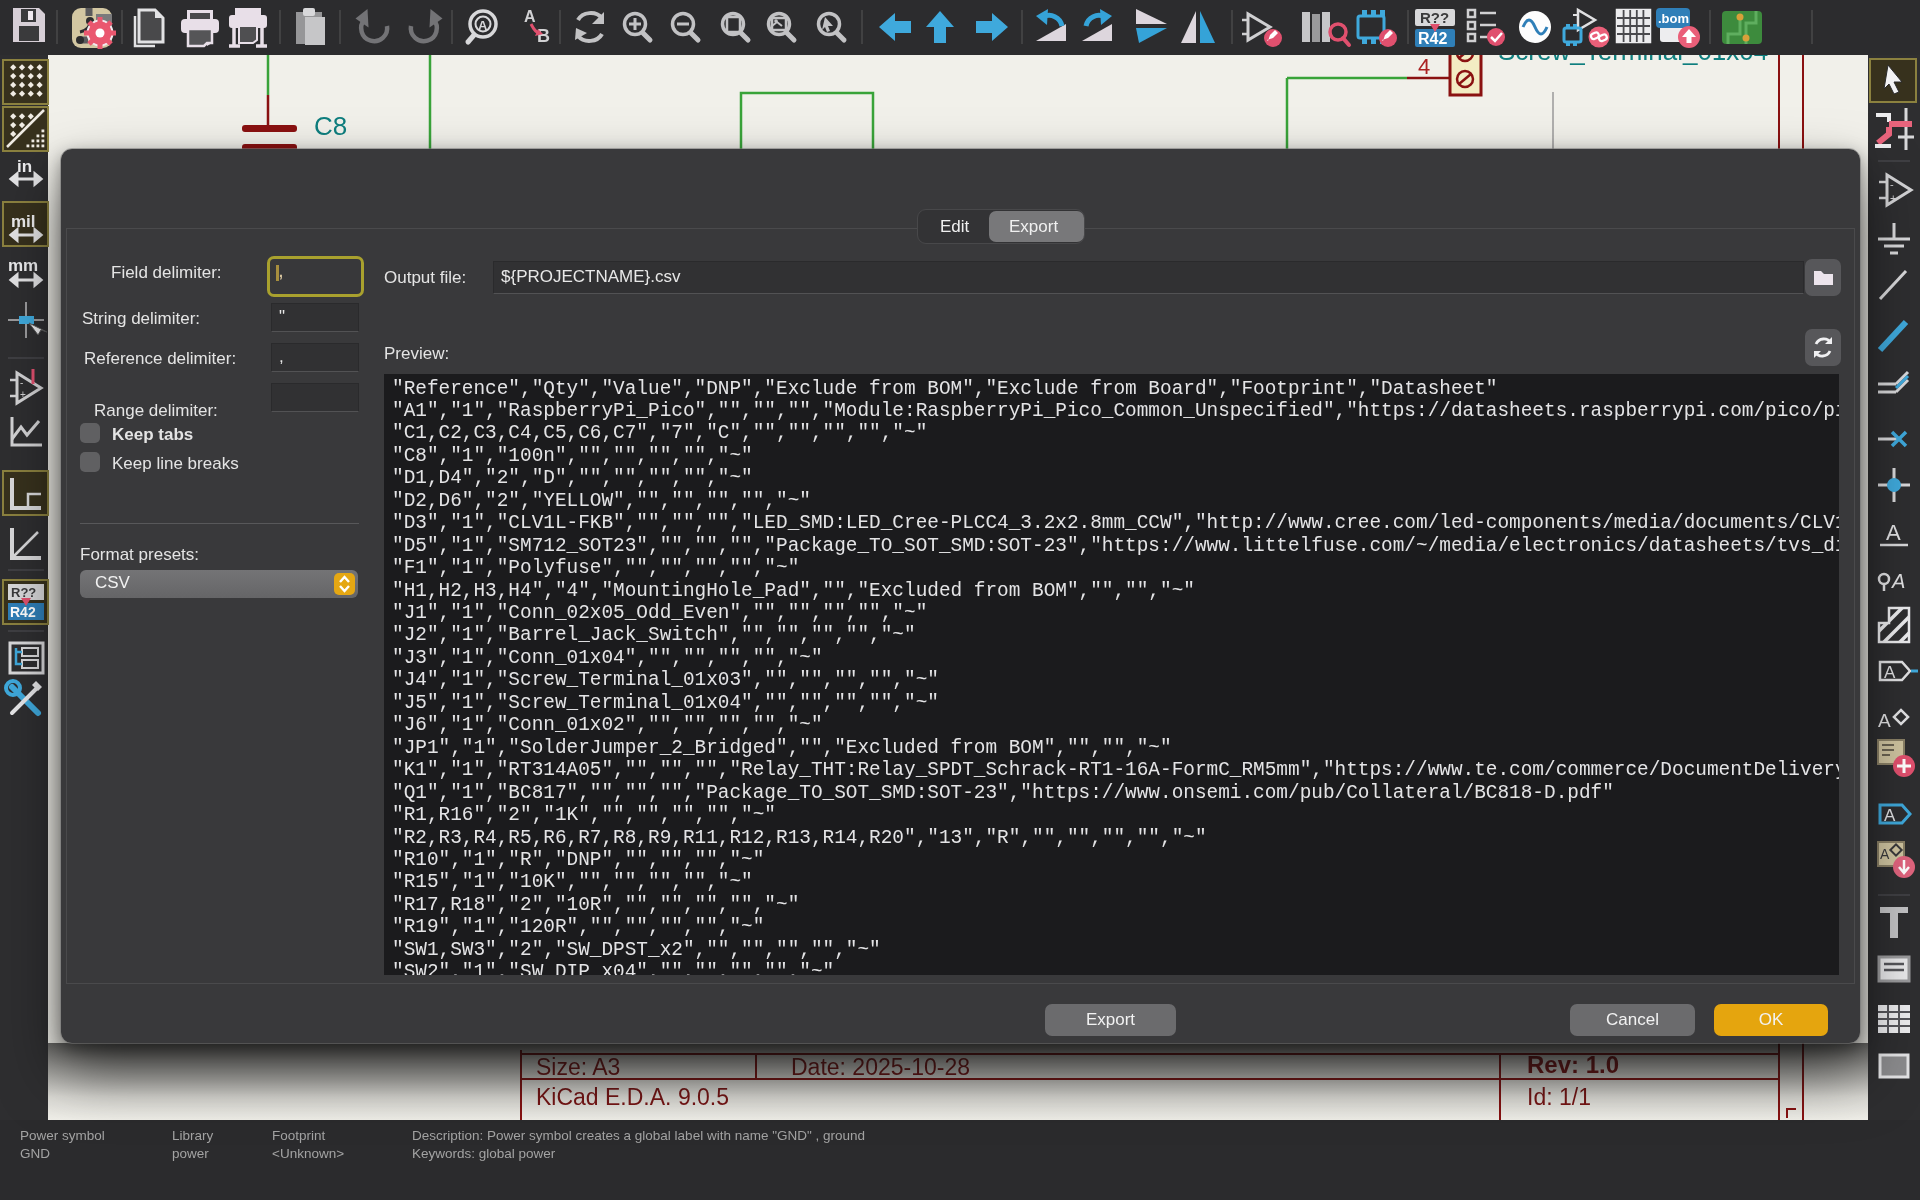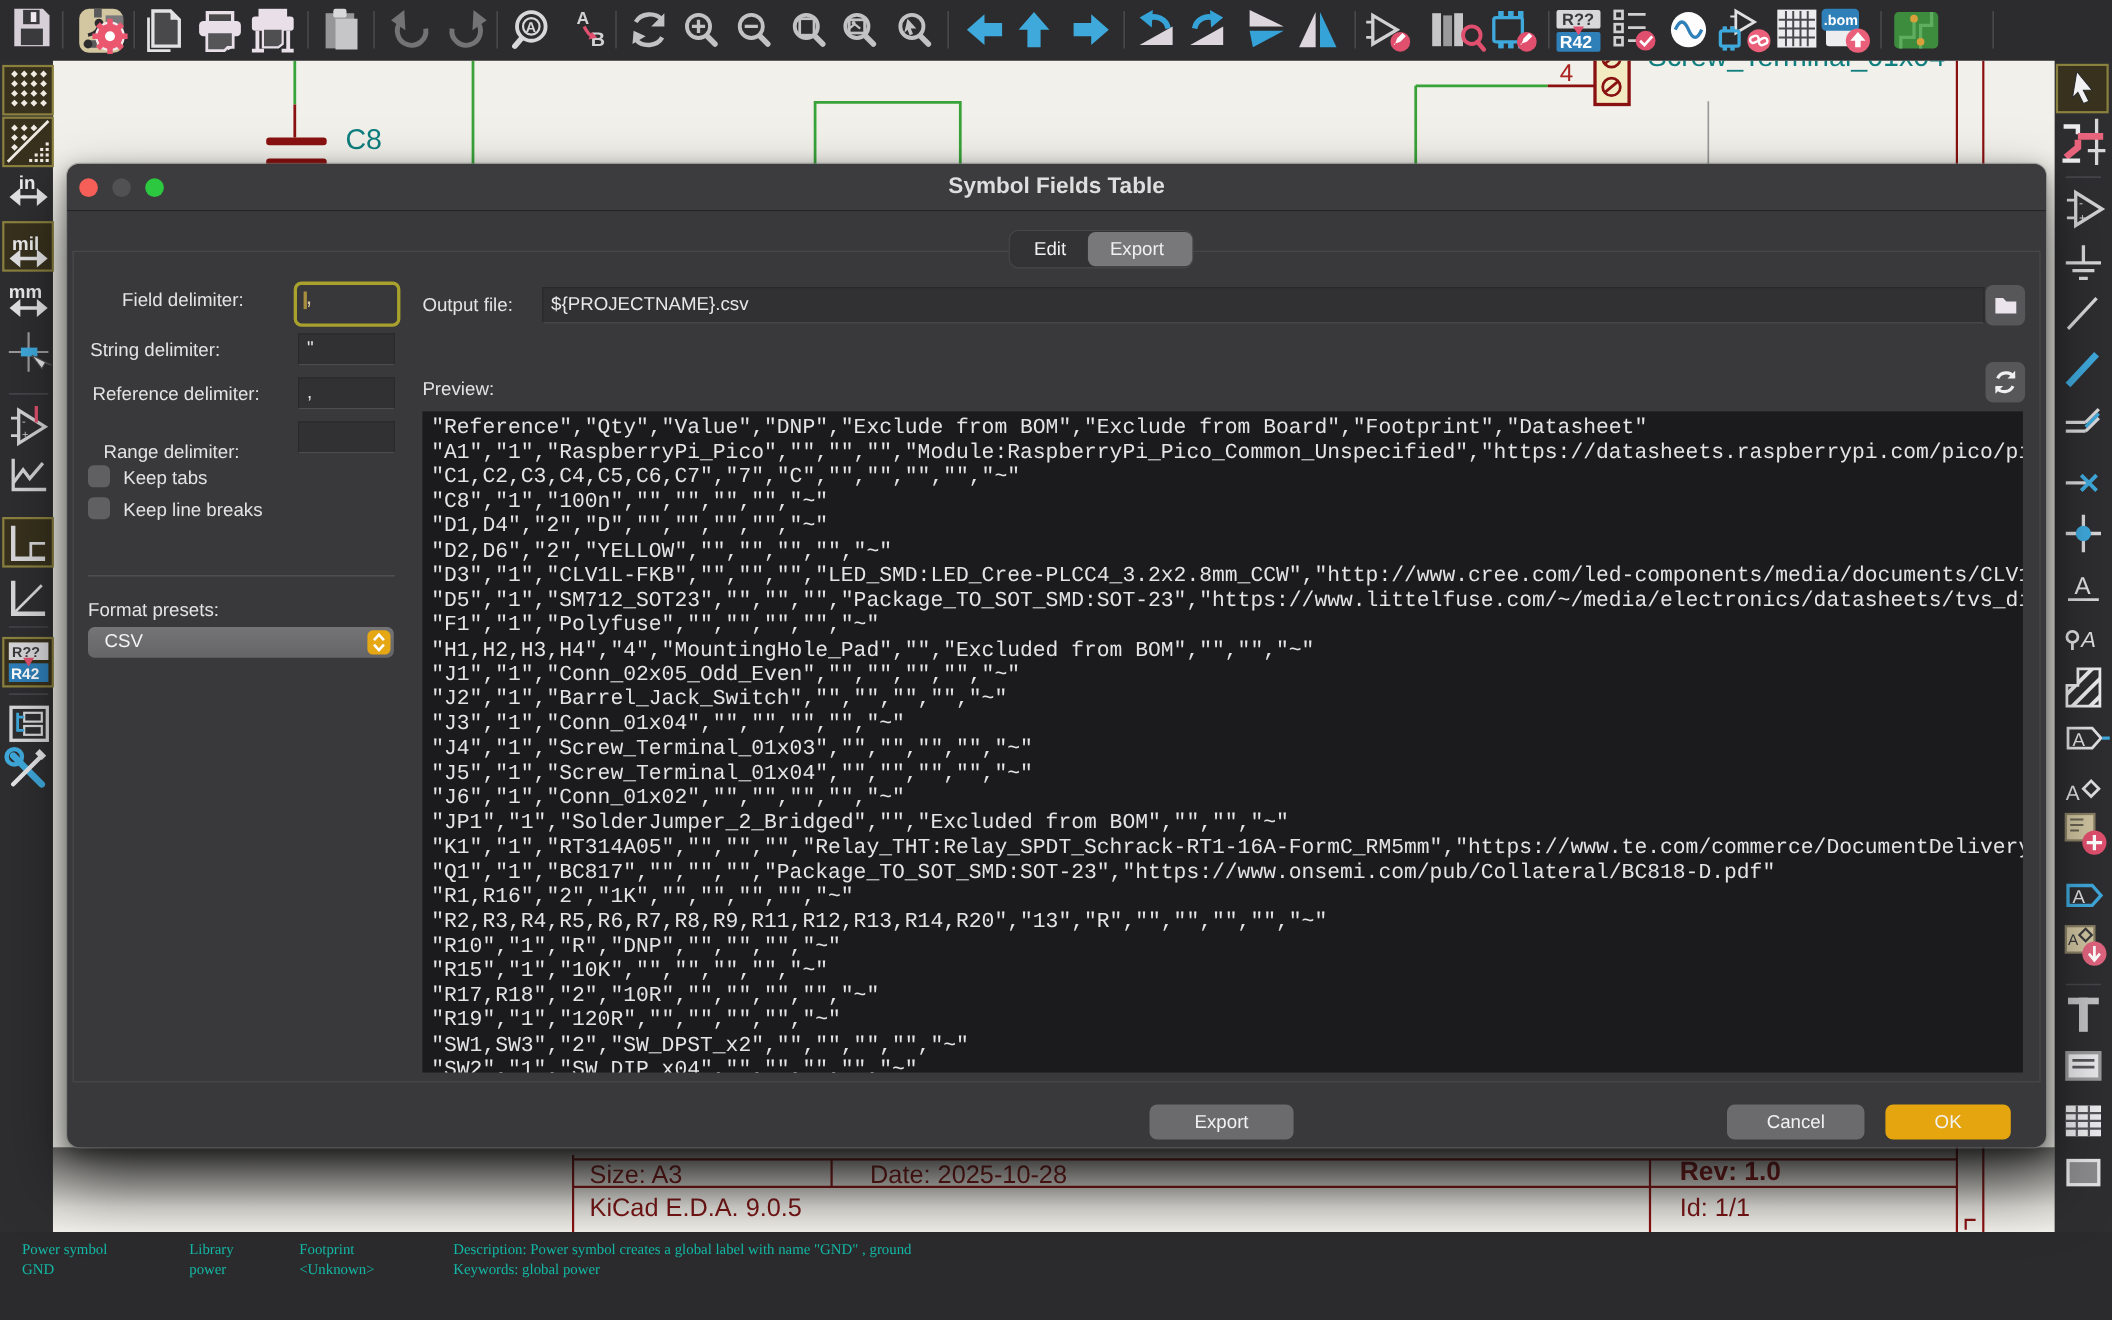--- a/index.html
+++ b/index.html
@@ -5,21 +5,21 @@
   * { margin:0; padding:0; box-sizing:border-box; }
   html,body { width:1920px; height:1200px; overflow:hidden; background:#2d2d2f;
     font-family:"Liberation Sans", sans-serif; }
   .abs { position:absolute; }
   #stage { position:relative; width:1920px; height:1200px; }
   
   #topbar { left:0; top:0; width:1920px; height:55px; background:#2c2c2e; }
   #leftbar { left:0; top:55px; width:48px; height:1065px; background:#2e2e30; }
   #rightbar { left:1868px; top:55px; width:52px; height:1065px; background:#2e2e30; }
   #canvas { left:48px; top:55px; width:1820px; height:1065px; background:#f1f0ea; }
-  #statusbar { left:0; top:1120px; width:1920px; height:80px; background:#2b2b2d; color:#14b8a6; font-size:13.5px;font-family:Liberation Serif, serif; }
+  #statusbar { left:0; top:1120px; width:1920px; height:80px; background:#2b2b2d; color:#a3a3a3; font-size:13.5px; }
   #statusbar .r2 { position:absolute; top:40px; left:0; width:1920px; border-top:1px solid #222224; height:40px; background:#29292b; }
   
   #dialog { left:61px; top:149px; width:1799px; height:894px; background:#39393b;
      border-radius:11px; box-shadow:0 30px 60px rgba(0,0,0,0.55), 0 6px 18px rgba(0,0,0,0.4);
      outline:1px solid rgba(120,120,120,0.55); }
   #titlebar { left:0; top:0; width:1799px; height:43px; background:#3c3c3e;
      border-bottom:1px solid #232325; border-radius:11px 11px 0 0; }
   #titlebar .title { position:absolute; top:8px; left:0; width:100%; text-align:center;
      color:#dedede; font-weight:bold; font-size:20.5px; }
   .light { position:absolute; top:13px; width:17px; height:17px; border-radius:50%; }
@@ -617,46 +617,40 @@
     <div class="abs" style="left:20px; top:26px;">GND</div>
     <div class="abs" style="left:172px; top:8px;">Library</div>
     <div class="abs" style="left:172px; top:26px;">power</div>
     <div class="abs" style="left:272px; top:8px;">Footprint</div>
     <div class="abs" style="left:272px; top:26px;">&lt;Unknown&gt;</div>
     <div class="abs" style="left:412px; top:8px;">Description: Power symbol creates a global label with name "GND" , ground</div>
     <div class="abs" style="left:412px; top:26px;">Keywords: global power</div>
   </div>
 
   <div id="dialog" class="abs">
-    <div id="titlebar" class="abs">
-      <div class="light" style="left:10.5px; background:#f55f58;"></div>
-      <div class="light" style="left:40.5px; background:#515153;"></div>
-      <div class="light" style="left:71px; background:#2bc840;"></div>
-      <div class="title">Symbol Fields Table</div>
-    </div>
     <div id="panel" class="abs"></div>
     <div id="seg" class="abs">
       <div class="sel"></div>
       <div class="lab" style="left:22px;">Edit</div>
       <div class="lab" style="left:91px;">Export</div>
     </div>
 
     <div class="flabel" style="left:21px; top:114px;margin-left:29px;">Field delimiter:</div>
     <div class="abs" style="left:206px; top:107px; width:97px; height:41px; border:3.5px solid #a9a12e; border-radius:7px; background:#38383a;">
       <span class="abs" style="left:6px; top:6px; width:3px; height:16px; background:#a78e3e;"></span>
       <span class="abs" style="left:8px; top:-1px; color:#d9c6a0; font-size:21px;">,</span>
     </div>
     <div class="flabel" style="left:21px; top:160px;">String delimiter:</div>
     <div class="inp" style="left:210px; top:154px; width:88px; height:29px;">"</div>
     <div class="flabel" style="left:23px; top:200px;">Reference delimiter:</div>
     <div class="inp" style="left:210px; top:194px; width:88px; height:29px;">,</div>
     <div class="flabel" style="left:33px; top:240px;margin-top:12px;">Range delimiter:</div>
     <div class="inp" style="left:210px; top:234px; width:88px; height:29px;"></div>
     <div class="chk" style="left:19px; top:274px;"></div>
-    <div class="flabel" style="left:51px; top:276px;">Keep tabs</div>
+    <div class="flabel" style="left:51px; top:276px;font-weight:bold;">Keep tabs</div>
     <div class="chk" style="left:19px; top:303px;"></div>
     <div class="flabel" style="left:51px; top:305px;">Keep line breaks</div>
     <div class="abs" style="left:19px; top:374px; width:279px; height:1px; background:#58585a;"></div>
     <div class="flabel" style="left:19px; top:396px;">Format presets:</div>
     <div class="ddl">
         <span style="position:absolute; left:15px; top:3px;">CSV</span>
       <div class="ddlbtn"><svg width="21" height="22">
             <path d="M6 9 L10.5 4 L15 9 M6 13 L10.5 18 L15 13" fill="none" stroke="#fff" stroke-width="2.4"></path>
           </svg></div>
     </div>

